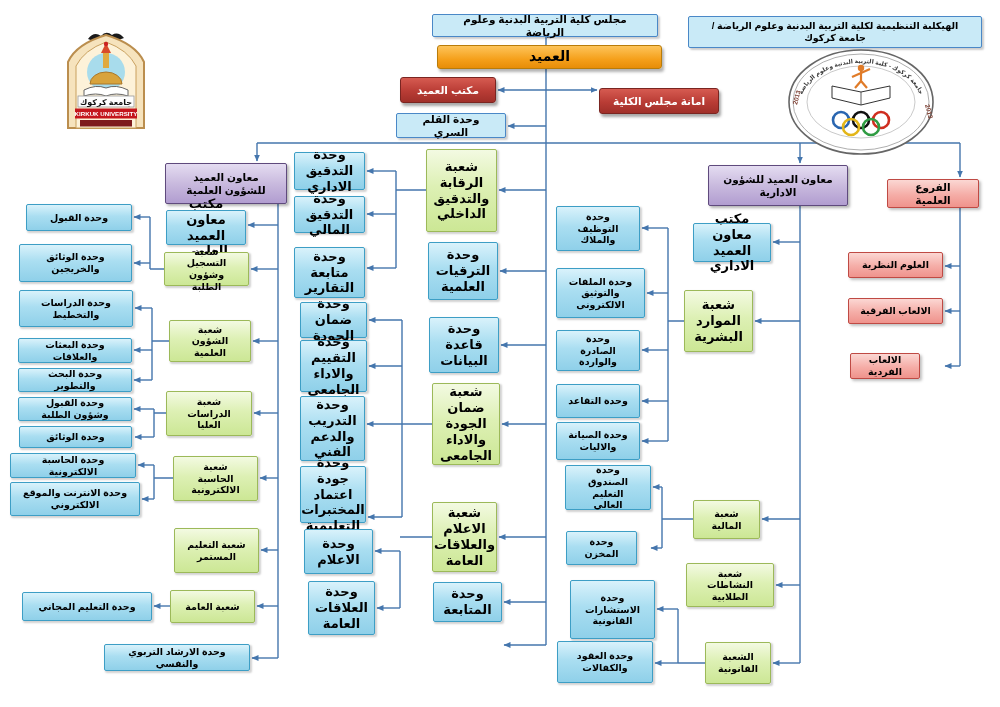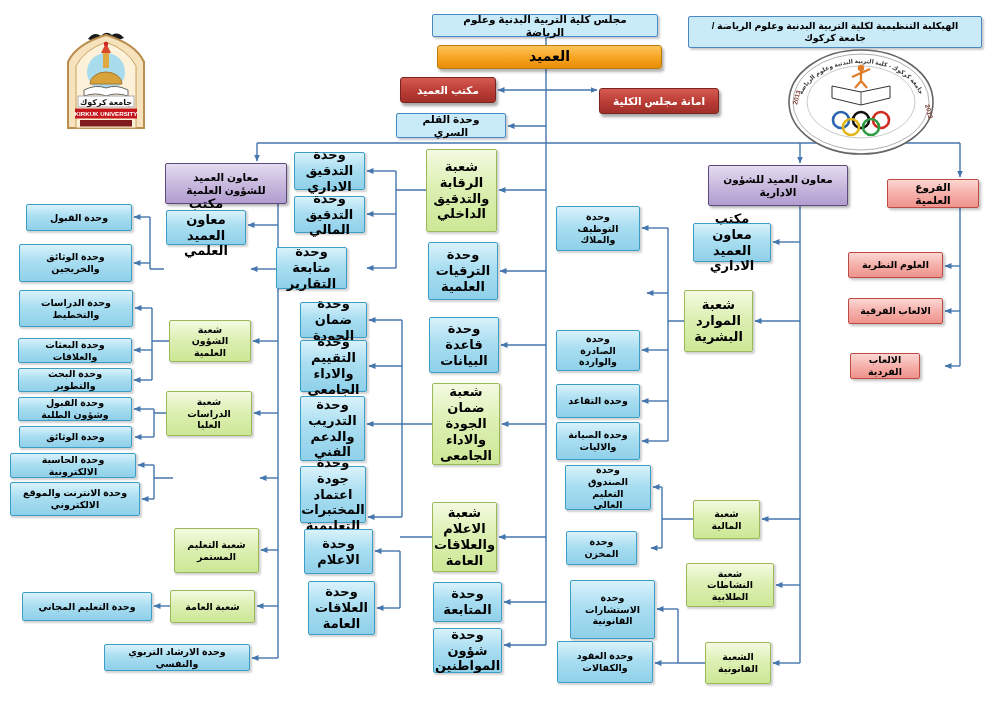--- a/index.html
+++ b/index.html
@@ -117,63 +117,65 @@
 
   <div class="bx ltblue f10" style="left:432px;top:14px;width:226px;height:23px">مجلس كلية التربية البدنية وعلوم الرياضة</div>
   <div class="bx ltblue" style="left:688px;top:16px;width:294px;height:32px">الهيكلية التنظيمية لكلية التربية البدنية وعلوم الرياضة / جامعة كركوك</div>
   <div class="bx orange f12" style="left:437px;top:45px;width:225px;height:24px">العميد</div>
   <div class="bx red f10" style="left:400px;top:77px;width:96px;height:26px">مكتب العميد</div>
   <div class="bx red f10" style="left:599px;top:88px;width:120px;height:26px">امانة مجلس الكلية</div>
   <div class="bx ltblue f10" style="left:396px;top:113px;width:110px;height:25px">وحدة القلم السري</div>
 
   <div class="bx purple f10" style="left:165px;top:163px;width:122px;height:41px">معاون العميد للشؤون العلمية</div>
   <div class="bx blue f9" style="left:166px;top:210px;width:80px;height:35px">مكتب معاون العميد العلمي</div>
+  <div class="bx green" style="left:164px;top:252px;width:85px;height:34px">شعبة التسجيل وشؤون الطلبة</div>
   <div class="bx green" style="left:169px;top:320px;width:82px;height:42px">شعبة الشؤون العلمية</div>
   <div class="bx green" style="left:166px;top:391px;width:86px;height:45px">شعبة الدراسات العليا</div>
+  <div class="bx green" style="left:173px;top:456px;width:85px;height:45px">شعبة الحاسبة الالكترونية</div>
   <div class="bx green" style="left:174px;top:528px;width:85px;height:45px">شعبة التعليم المستمر</div>
   <div class="bx green" style="left:170px;top:590px;width:85px;height:33px">شعبة العامة</div>
 
   <div class="bx blue" style="left:26px;top:204px;width:106px;height:27px">وحدة القبول</div>
   <div class="bx blue" style="left:19px;top:244px;width:113px;height:38px">وحدة الوثائق والخريجين</div>
   <div class="bx blue" style="left:19px;top:290px;width:114px;height:37px">وحدة الدراسات والتخطيط</div>
   <div class="bx blue" style="left:18px;top:338px;width:114px;height:25px">وحدة البعثات والعلاقات</div>
   <div class="bx blue" style="left:18px;top:368px;width:114px;height:24px">وحدة البحث والتطوير</div>
   <div class="bx blue" style="left:18px;top:397px;width:114px;height:24px">وحدة القبول وشؤون الطلبة</div>
   <div class="bx blue" style="left:19px;top:426px;width:113px;height:22px">وحدة الوثائق</div>
   <div class="bx blue" style="left:10px;top:453px;width:126px;height:25px">وحدة الحاسبة الالكترونية</div>
   <div class="bx blue" style="left:10px;top:482px;width:130px;height:34px">وحدة الانترنت والموقع الالكتروني</div>
   <div class="bx blue" style="left:22px;top:592px;width:130px;height:29px">وحدة التعليم المجاني</div>
   <div class="bx blue" style="left:104px;top:644px;width:146px;height:27px">وحدة الارشاد التربوي والنفسي</div>
 
   <div class="bx blue f9" style="left:294px;top:152px;width:71px;height:38px">وحدة التدقيق الاداري</div>
   <div class="bx blue f9" style="left:294px;top:196px;width:71px;height:37px">وحدة التدقيق المالي</div>
-  <div class="bx blue f9" style="left:276px;top:247px;width:71px;height:42px">وحدة متابعة التقارير</div>
+  <div class="bx blue f9" style="left:294px;top:247px;width:71px;height:51px">وحدة متابعة التقارير</div>
   <div class="bx blue f9" style="left:300px;top:302px;width:67px;height:36px">وحدة ضمان الجودة</div>
   <div class="bx blue f9" style="left:300px;top:340px;width:67px;height:52px">وحدة التقييم والاداء الجامعي</div>
   <div class="bx blue f9" style="left:300px;top:396px;width:65px;height:65px">وحدة التدريب والدعم الفني</div>
   <div class="bx blue f9" style="left:300px;top:466px;width:66px;height:57px">وحدة جودة اعتماد المختبرات التعليمية</div>
   <div class="bx blue f9" style="left:304px;top:529px;width:69px;height:45px">وحدة الاعلام</div>
   <div class="bx blue f9" style="left:308px;top:581px;width:67px;height:54px">وحدة العلاقات العامة</div>
 
   <div class="bx green f9" style="left:426px;top:149px;width:71px;height:83px">شعبة الرقابة والتدقيق الداخلي</div>
   <div class="bx blue f9" style="left:428px;top:242px;width:70px;height:58px">وحدة الترقيات العلمية</div>
   <div class="bx blue f9" style="left:429px;top:317px;width:70px;height:56px">وحدة قاعدة البيانات</div>
   <div class="bx green f9" style="left:432px;top:383px;width:68px;height:82px">شعبة ضمان الجودة والاداء الجامعى</div>
   <div class="bx green f9" style="left:432px;top:502px;width:65px;height:70px">شعبة الاعلام والعلاقات العامة</div>
   <div class="bx blue f9" style="left:433px;top:582px;width:69px;height:40px">وحدة المتابعة</div>
-  <div class="bx blue f9" style="left:433px;top:628px;width:69px;height:45px">وحدة شؤون المواطنين</div>
 
   <div class="bx purple f10" style="left:708px;top:165px;width:140px;height:41px">معاون العميد للشؤون الادارية</div>
   <div class="bx blue f9" style="left:693px;top:223px;width:78px;height:39px">مكتب معاون العميد الاداري</div>
   <div class="bx green f9" style="left:684px;top:290px;width:69px;height:62px">شعبة الموارد البشرية</div>
   <div class="bx green" style="left:693px;top:500px;width:67px;height:39px">شعبة المالية</div>
   <div class="bx green" style="left:686px;top:563px;width:88px;height:44px">شعبة النشاطات الطلابية</div>
   <div class="bx green" style="left:705px;top:642px;width:66px;height:42px">الشعبة القانونية</div>
 
   <div class="bx blue" style="left:556px;top:206px;width:84px;height:45px">وحدة التوظيف والملاك</div>
+  <div class="bx blue" style="left:556px;top:268px;width:89px;height:50px">وحدة الملفات والتوثيق الالكترونى</div>
   <div class="bx blue" style="left:556px;top:330px;width:84px;height:41px">وحدة الصادرة والواردة</div>
   <div class="bx blue" style="left:556px;top:384px;width:84px;height:34px">وحدة التقاعد</div>
   <div class="bx blue" style="left:556px;top:422px;width:84px;height:38px">وحدة الصيانة والاليات</div>
   <div class="bx blue" style="left:565px;top:465px;width:86px;height:45px">وحدة الصندوق التعليم العالي</div>
   <div class="bx blue" style="left:566px;top:531px;width:71px;height:34px">وحدة المخزن</div>
   <div class="bx blue" style="left:570px;top:580px;width:85px;height:59px">وحدة الاستشارات القانونية</div>
   <div class="bx blue" style="left:557px;top:641px;width:96px;height:42px">وحدة العقود والكفالات</div>
 
   <div class="bx pink f10" style="left:887px;top:179px;width:92px;height:29px">الفروع العلمية</div>
   <div class="bx pink" style="left:848px;top:252px;width:95px;height:26px">العلوم النظرية</div>

